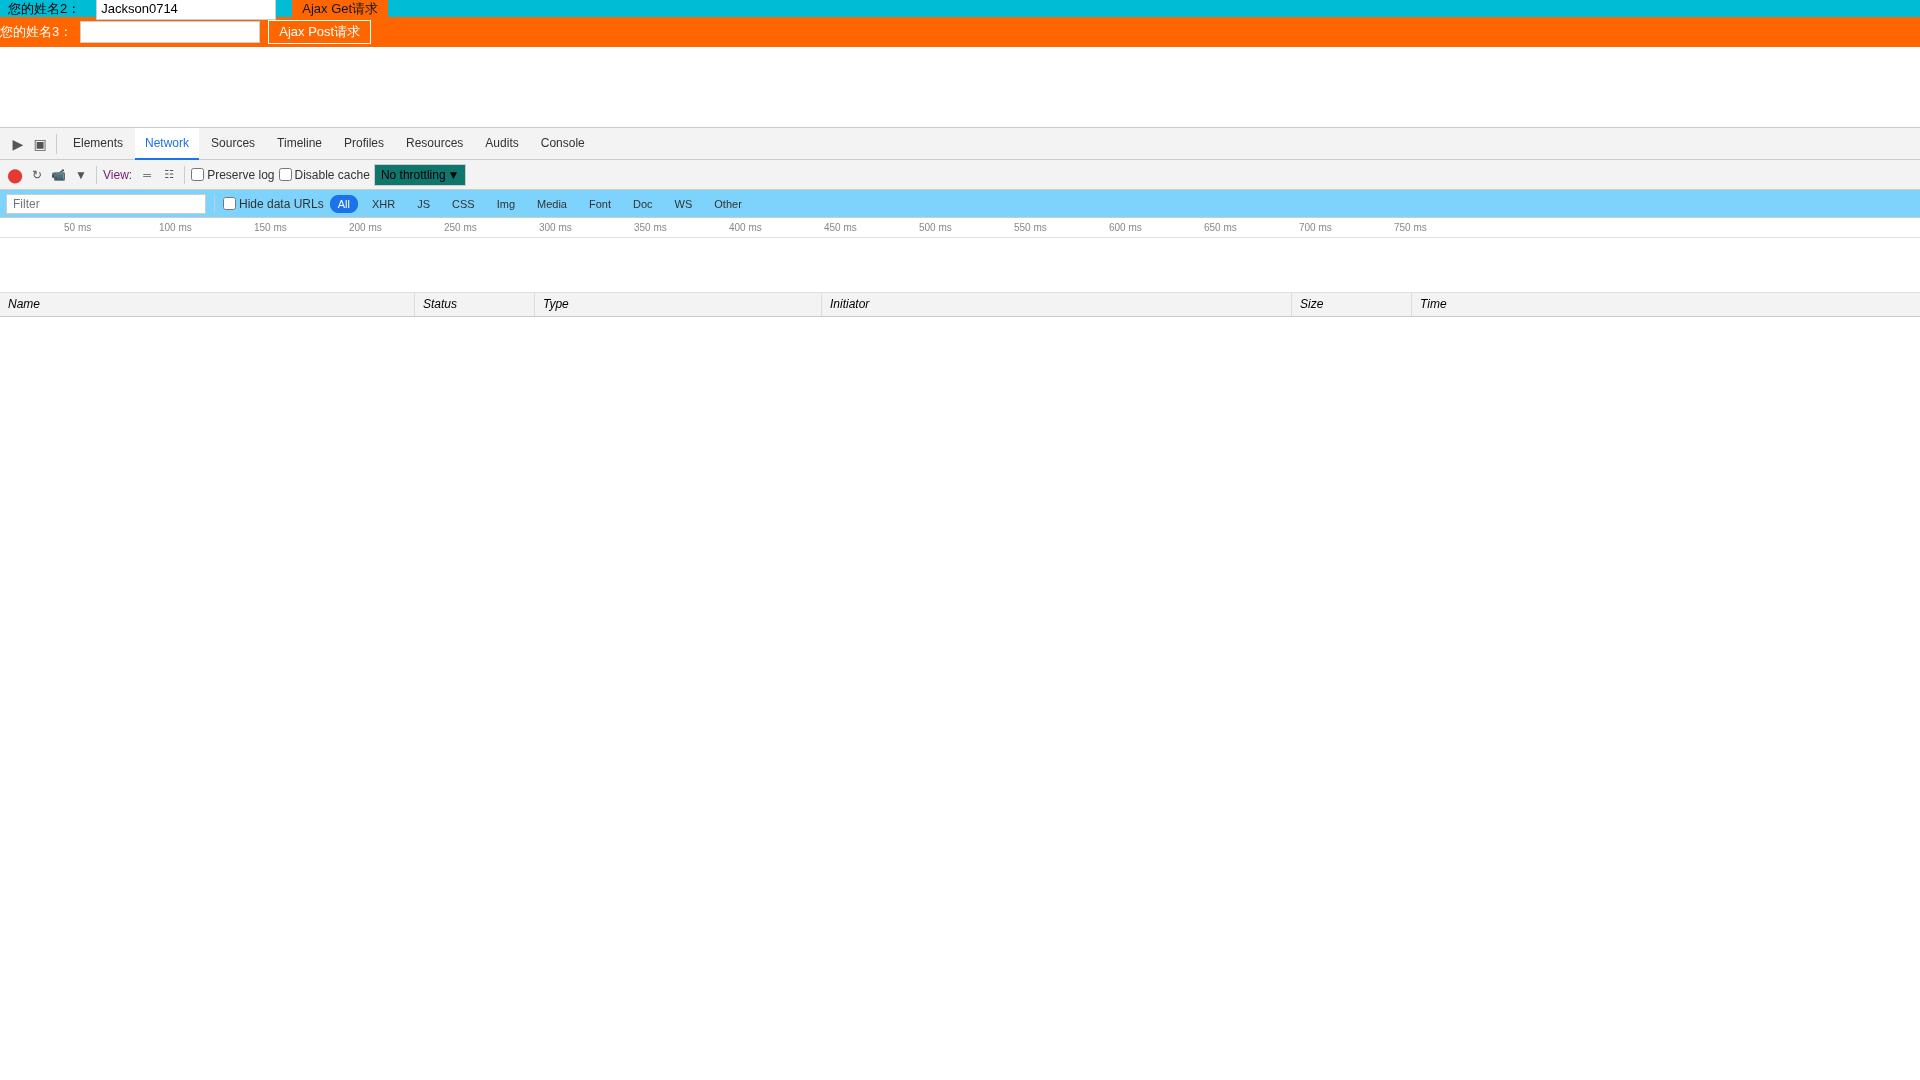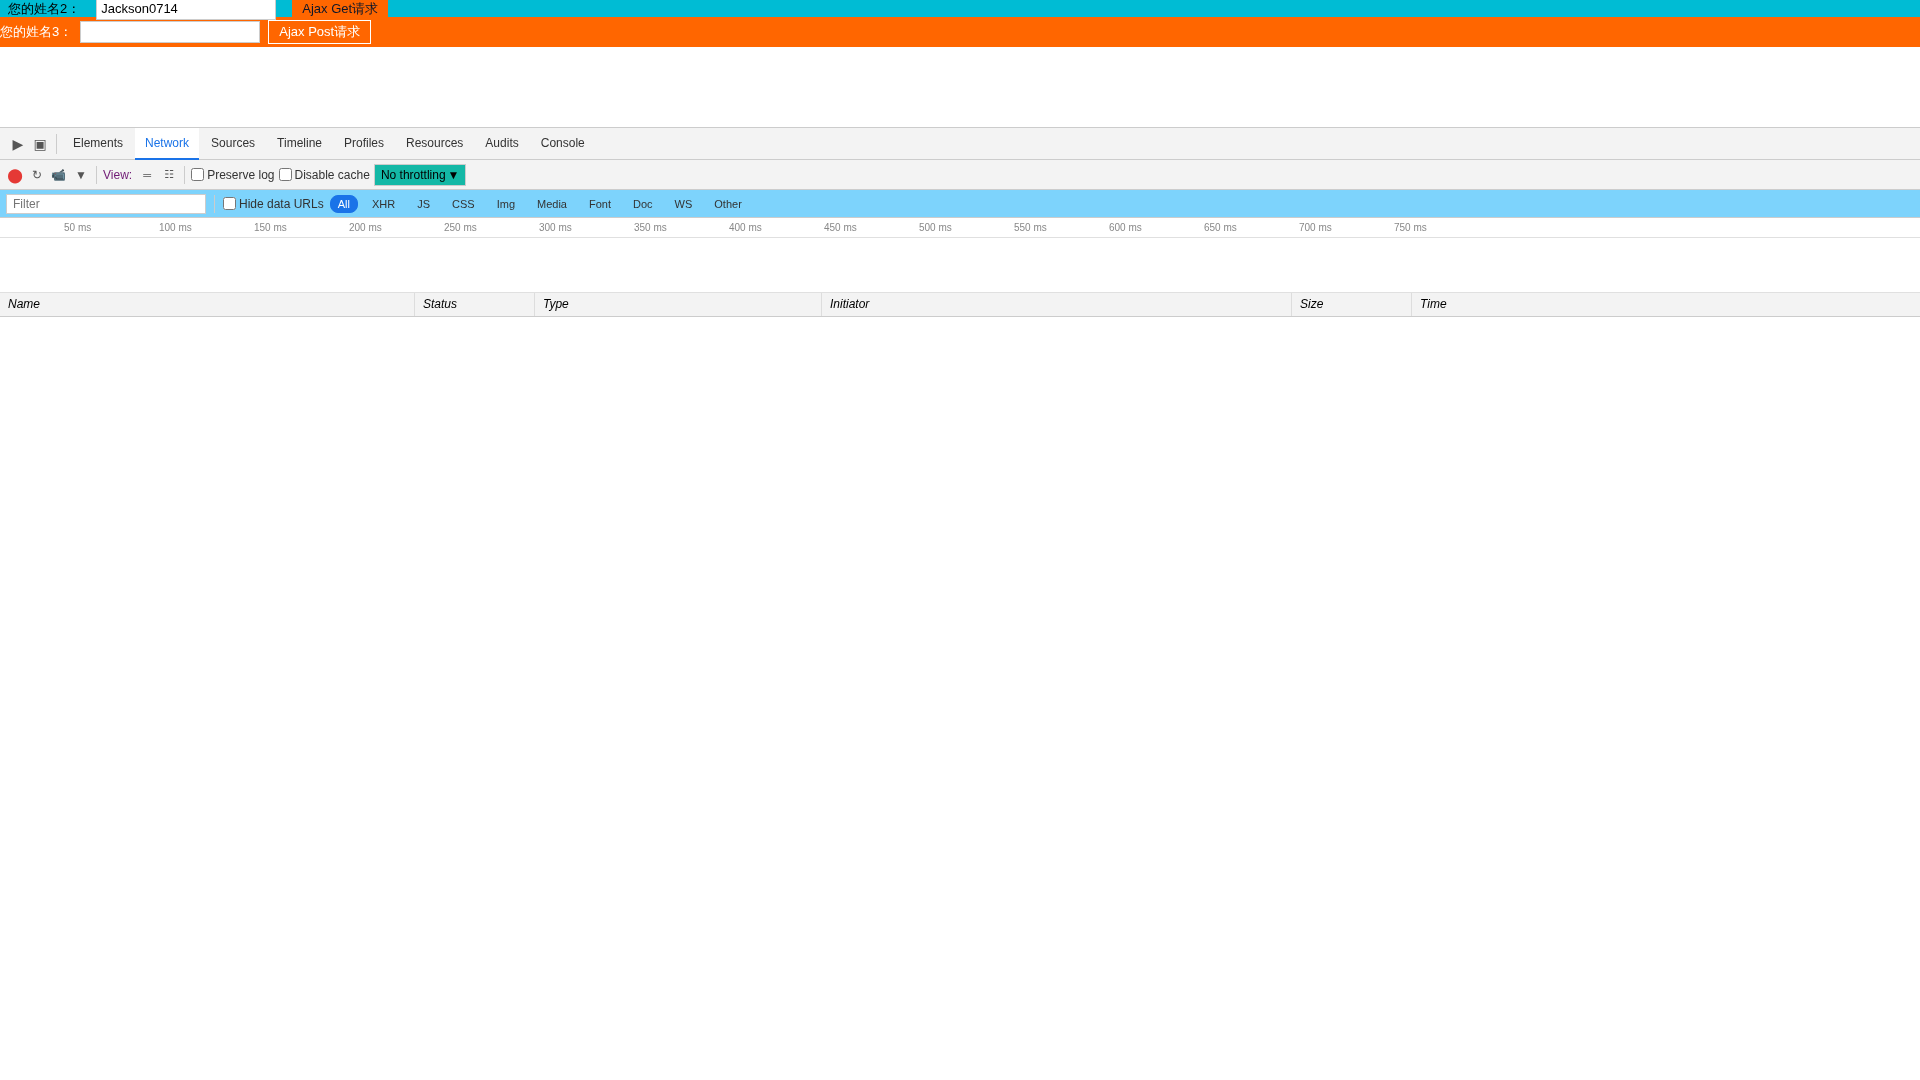--- a/index.html
+++ b/index.html
@@ -143,21 +143,21 @@
     }
 
     .checkbox-label {
       display: flex; align-items: center; gap: 3px;
       font-size: 12px; color: #333; cursor: pointer;
     }
     .checkbox-label input { cursor: pointer; }
 
     .throttle-select {
       display: flex; align-items: center; gap: 2px;
-      background: #14b8a6;
+      background: #0f766e;
       border: 1px solid #ccc;
       padding: 2px 6px;
       font-size: 12px;
       cursor: pointer;
       height: 22px;
     }
 
     .filter-bar {
       display: flex;
       align-items: center;

